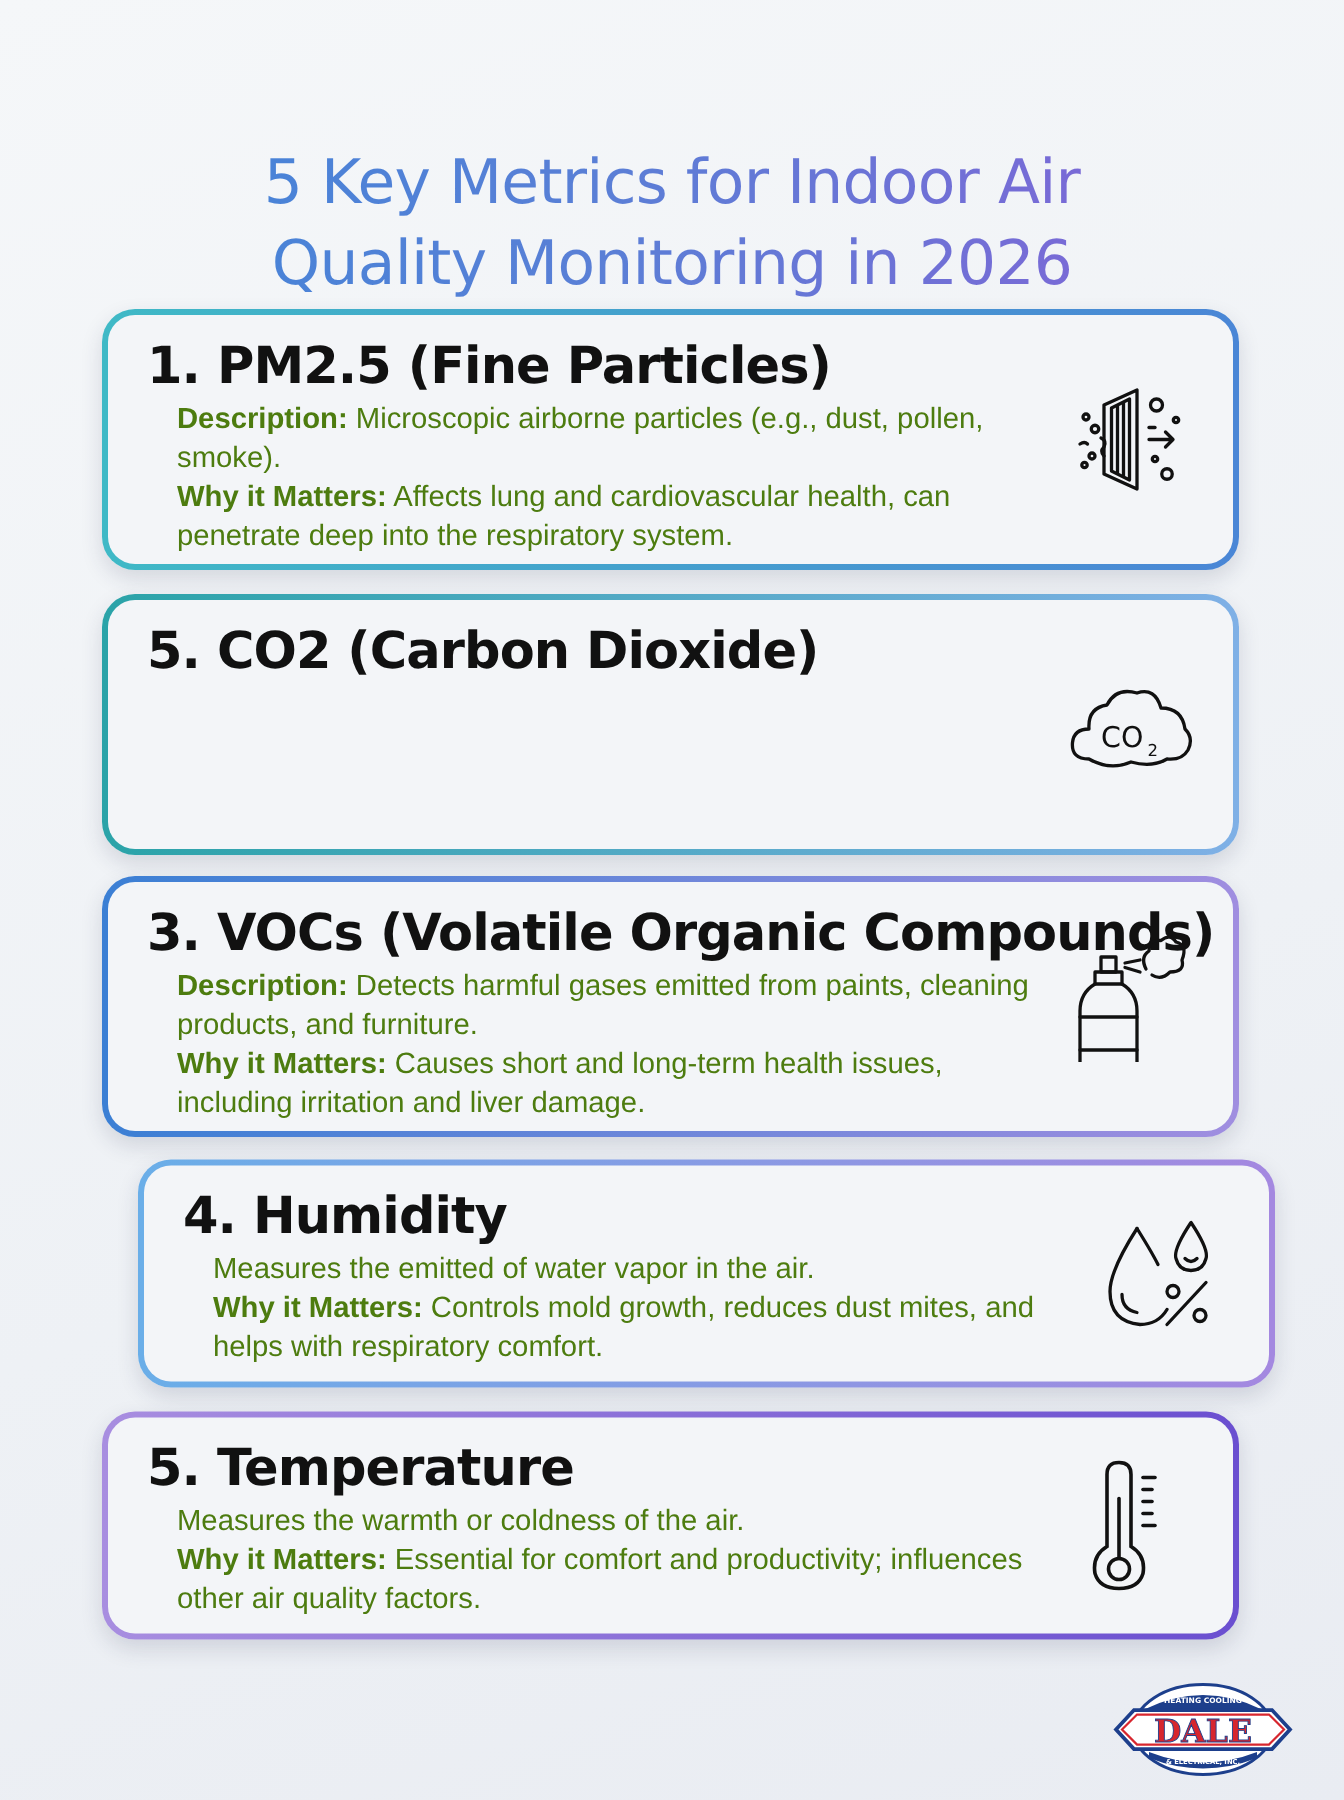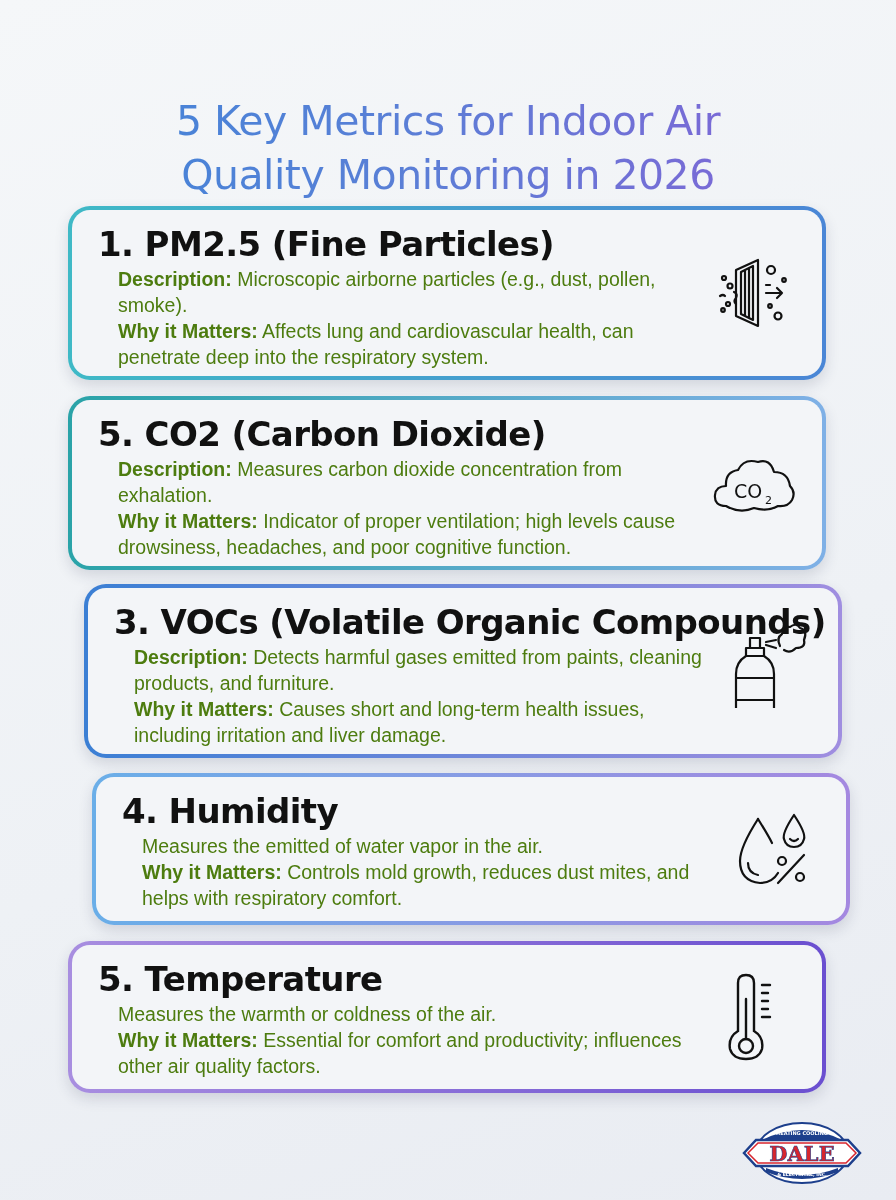--- a/index.html
+++ b/index.html
@@ -86,35 +86,31 @@
           <circle cx="70" cy="68" r="3.5"></circle>
         <line x1="58" y1="37" x2="62" y2="37"></line>
       </svg>
     </div>
   </div>
 </div>
 
 <div class="card" style="top:396px; height:174px; background: linear-gradient(90deg, #2aa3a8, #7fb0e6);">
   <div class="card-inner">
     <h2>5. CO2 (Carbon Dioxide)</h2>
-    <div class="body">
-      <b>Description:</b><span> Measures carbon dioxide concentration from exhalation.</span><br>
-      <b>Why it Matters:</b><span> Indicator of proper ventilation; high levels cause drowsiness, headaches, and poor cognitive function.</span>
-    </div>
     <div class="icon" style="top:40px;">
       <svg viewBox="0 0 90 90" fill="none" stroke="#111" stroke-width="2.2" stroke-linejoin="round">
         <path d="M18 66 Q6 66 7 55 Q8 46 18 46 Q17 32 30 30 Q36 18 50 22 Q62 18 66 32 Q80 32 82 46 Q88 52 84 60 Q80 67 70 66 Q60 72 46 68 Q32 74 18 66 Z"></path>
         <text x="26" y="58" font-family="DejaVu Sans, sans-serif" font-size="19" fill="#111" stroke="none">CO</text>
         <text x="57" y="64" font-family="DejaVu Sans, sans-serif" font-size="11" fill="#111" stroke="none">2</text>
       </svg>
     </div>
   </div>
 </div>
 
-<div class="card" style="top:584px; height:174px; background: linear-gradient(90deg, #3b7fd4, #a08ee0); margin-left: 16px;">
+<div class="card" style="top:584px; height:174px; background: linear-gradient(90deg, #3b7fd4, #a08ee0);">
   <div class="card-inner">
     <h2>3. VOCs (Volatile Organic Compounds)</h2>
     <div class="body">
       <b>Description:</b><span> Detects harmful gases emitted from paints, cleaning products, and furniture.</span><br>
       <b>Why it Matters:</b><span> Causes short and long-term health issues, including irritation and liver damage.</span>
     </div>
     <div class="icon" style="top:30px;">
       <svg viewBox="0 0 90 90" fill="none" stroke="#111" stroke-width="2.2" stroke-linejoin="round" stroke-linecap="round">
         <rect x="26" y="20" width="10" height="10"></rect>
         <path d="M22 30 L40 30 L40 38 L22 38 Z"></path>

